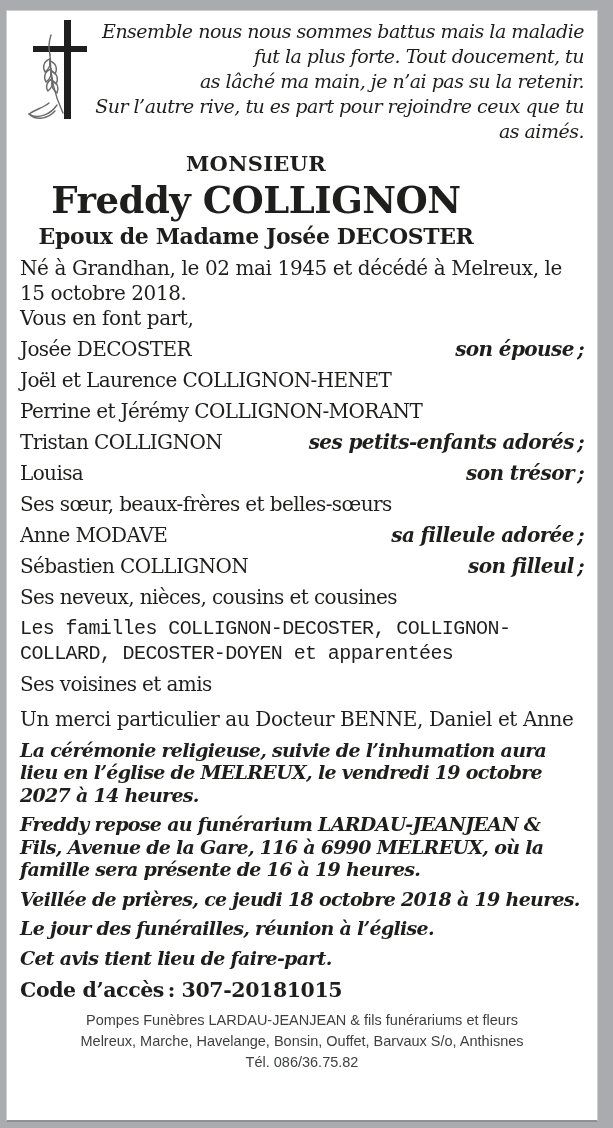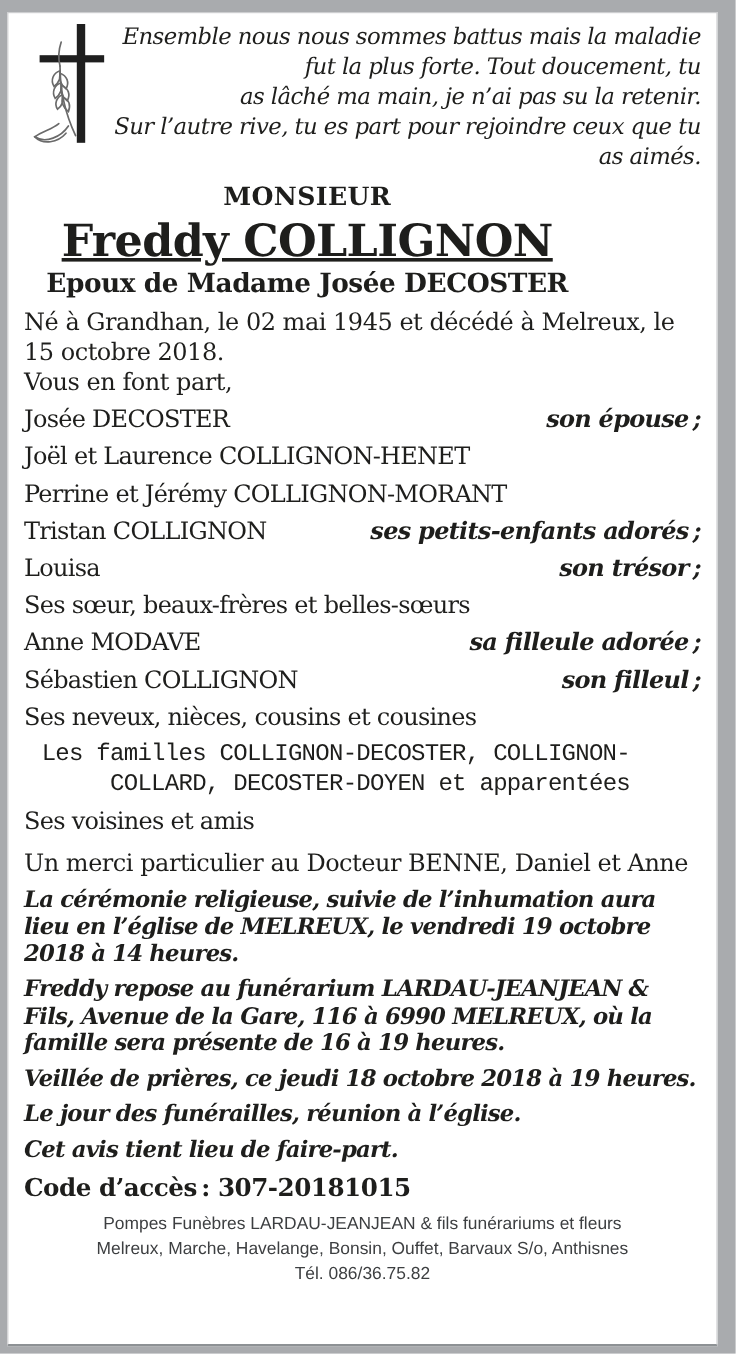--- a/index.html
+++ b/index.html
@@ -31,26 +31,26 @@
   .epigraph {
     display: flex; flex-direction: column; align-items: flex-end;
     font-style: italic;
     font-size: 19px; line-height: 25px;
     letter-spacing: -0.5px;
   }
   .ep-line { white-space: nowrap; }
   
   .headline { text-align: center; margin: 8px 92px 0 0; }
   .salutation { font-weight: bold; font-size: 21px; line-height: 24px; letter-spacing: 0.3px; }
-  .deceased-name { font-weight: bold; font-size: 37px; line-height: 44px; margin: 2px 0 1px 0; letter-spacing: -0.5px; text-decoration: underline; }
+  .deceased-name { font-weight: bold; font-size: 37px; line-height: 44px; margin: 2px 0 1px 0; letter-spacing: -0.5px; }
   .spouse-line { font-weight: bold; font-size: 22px; line-height: 26px; letter-spacing: -0.4px; }
   
   .body-text { font-size: 20px; line-height: 25px; margin: 7px 0 0 0; letter-spacing: -0.4px; }
   .announce { margin-top: 0; }
-  .relatives { margin-top: 4px; text-align: right; }
+  .relatives { margin-top: 4px; }
   .rel-row {
     display: flex; justify-content: space-between; align-items: baseline;
     font-size: 20px; line-height: 25.5px; margin-top: 5.5px;
     letter-spacing: -0.6px;
   }
   .rel-relation { font-weight: bold; font-style: italic; white-space: nowrap; margin-left: 10px; }
   .rel-row.narrow .rel-names { max-width: 505px; font-family: Liberation Mono, monospace; }
   .thanks { margin-top: 9px; }
   .notice {
     font-weight: bold; font-style: italic;
@@ -151,21 +151,21 @@
     </div>
     <div class="rel-row">
       <span class="rel-names">Ses voisines et amis</span>
       <span class="rel-relation"></span>
     </div>
   </div>
 
   <p class="body-text thanks">Un merci particulier au Docteur BENNE, Daniel et Anne</p>
 
   <div class="notices">
-    <p class="notice">La cérémonie religieuse, suivie de l’inhumation aura lieu en l’église de MELREUX, le vendredi 19 octobre 2018 à 14 heures.</p>
+    <p class="notice">La cérémonie religieuse, suivie de l’inhumation aura lieu en l’église de MELREUX, le vendredi 19 octobre 2027 à 14 heures.</p>
     <p class="notice">Freddy repose au funérarium LARDAU-JEANJEAN &amp; Fils, Avenue de la Gare, 116 à 6990 MELREUX, où la famille sera présente de 16 à 19 heures.</p>
     <p class="notice">Veillée de prières, ce jeudi 18 octobre 2018 à 19 heures.</p>
     <p class="notice">Le jour des funérailles, réunion à l’église.</p>
     <p class="notice">Cet avis tient lieu de faire-part.</p>
   </div>
 
   <p class="bold-line">Code d’accès : 307-20181015</p>
 
   <div class="footer">
     <div>Pompes Funèbres LARDAU-JEANJEAN &amp; fils funérariums et fleurs</div>

